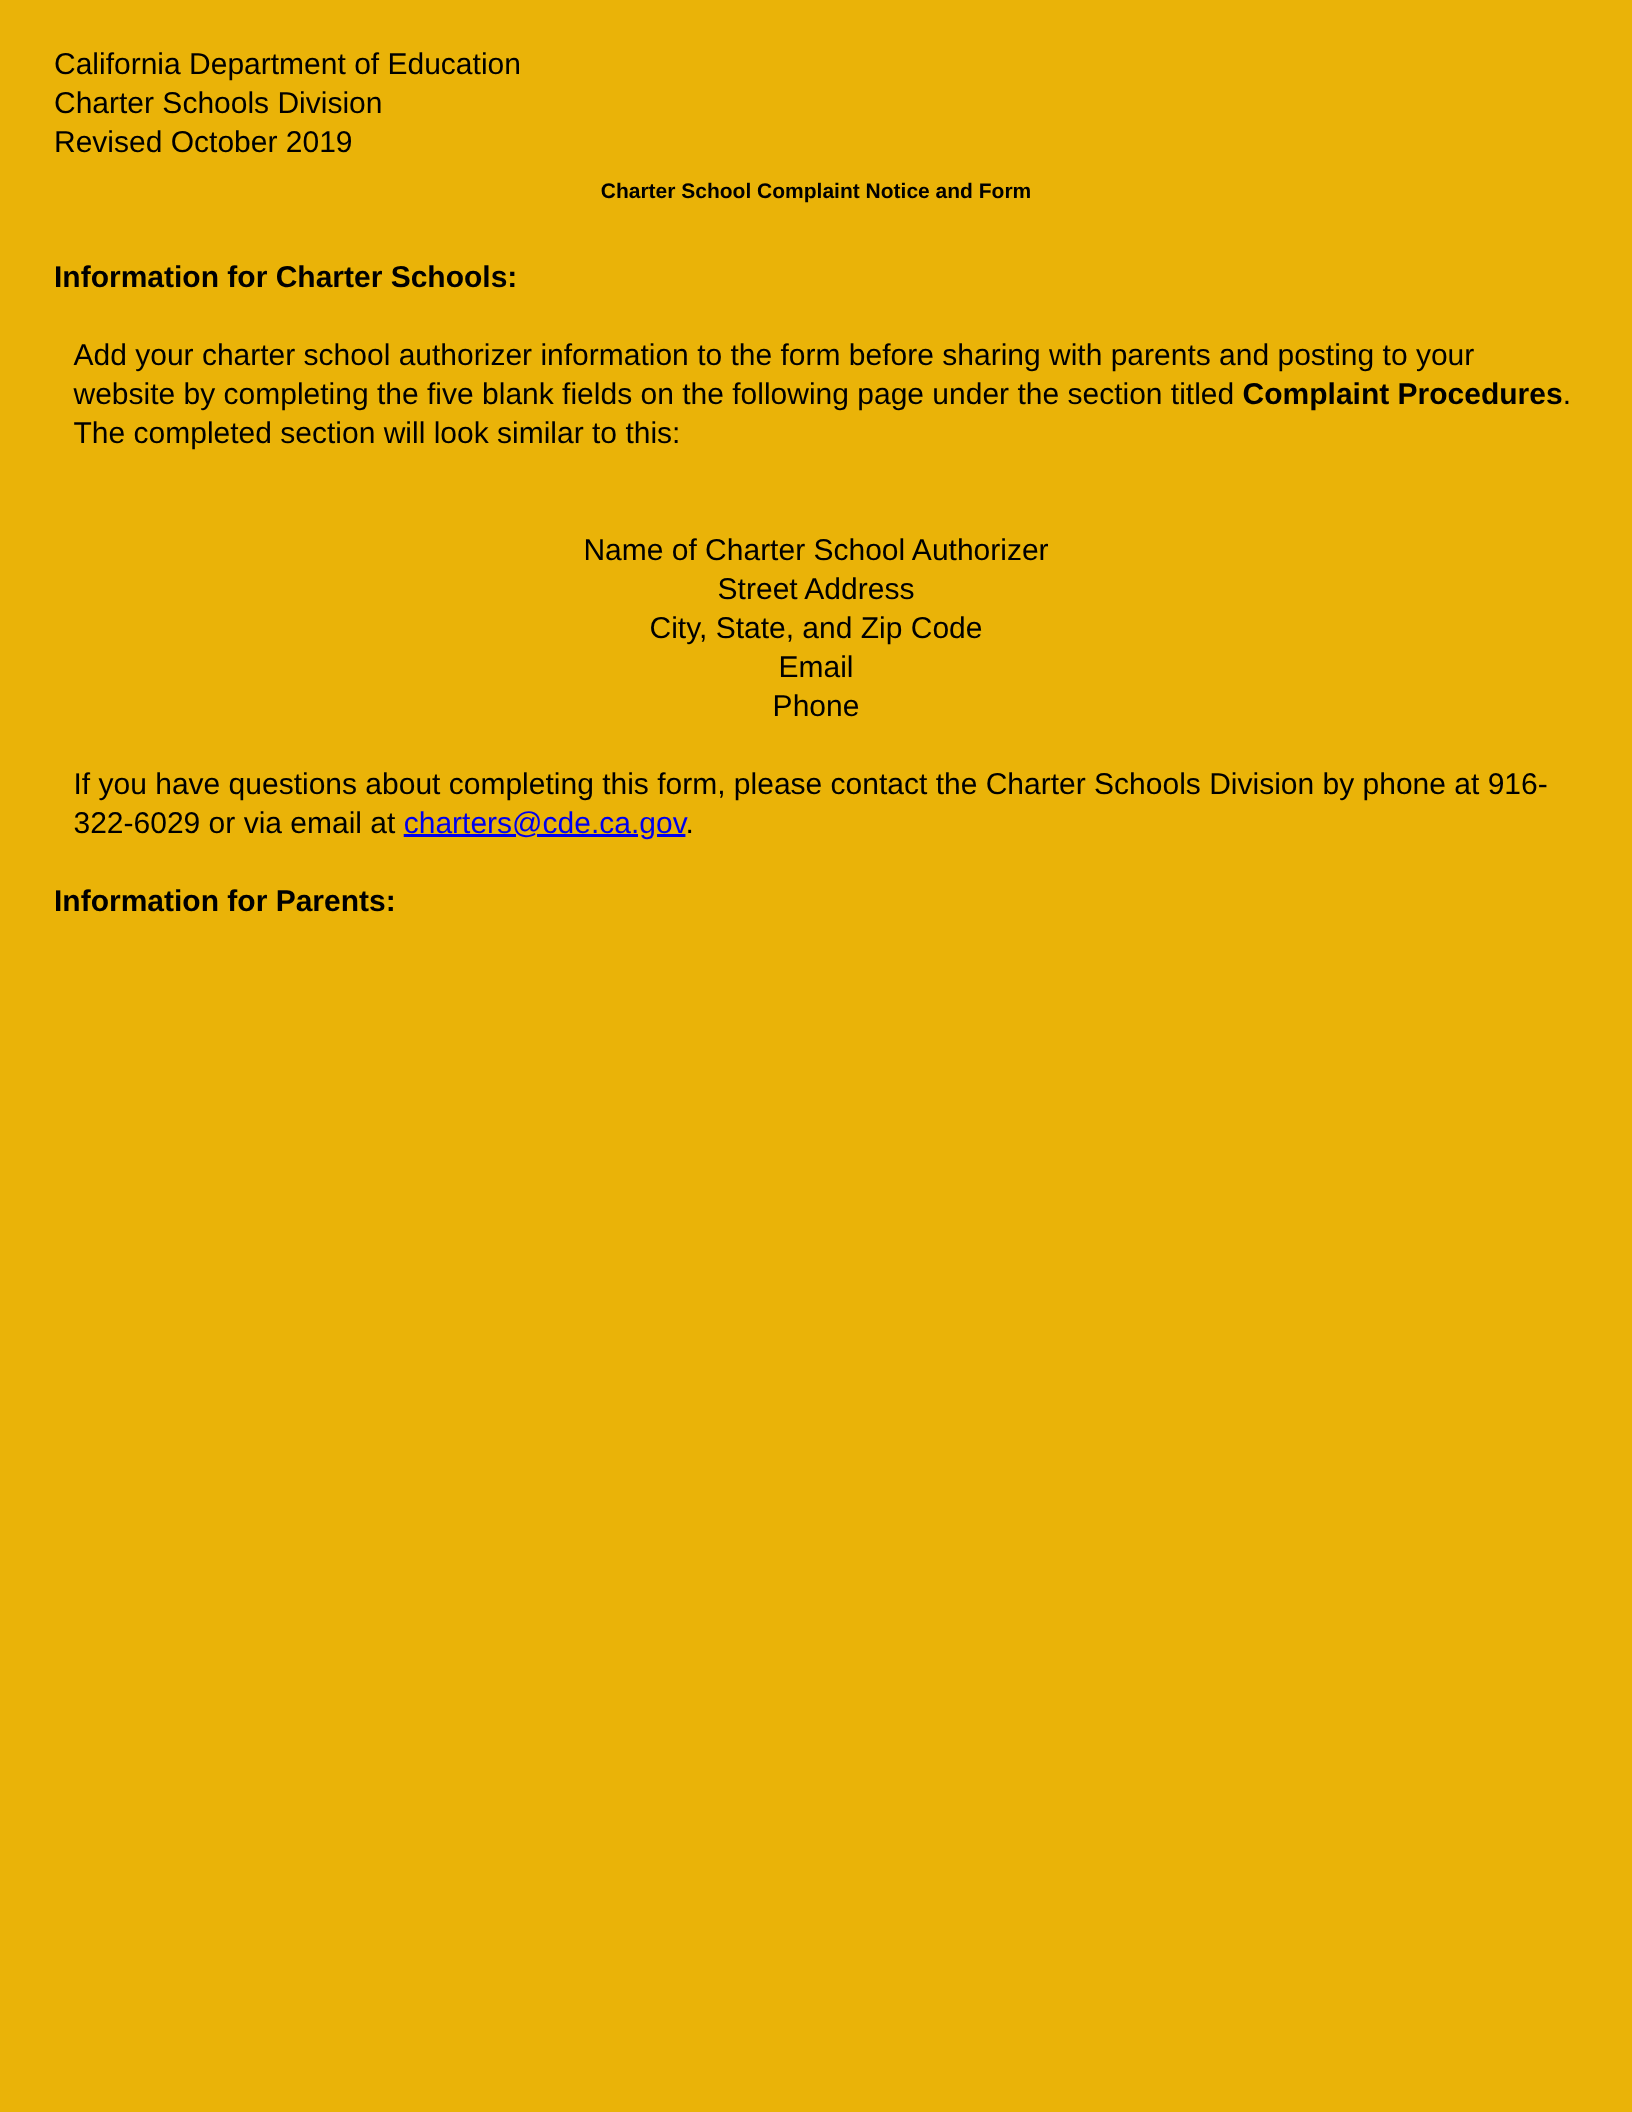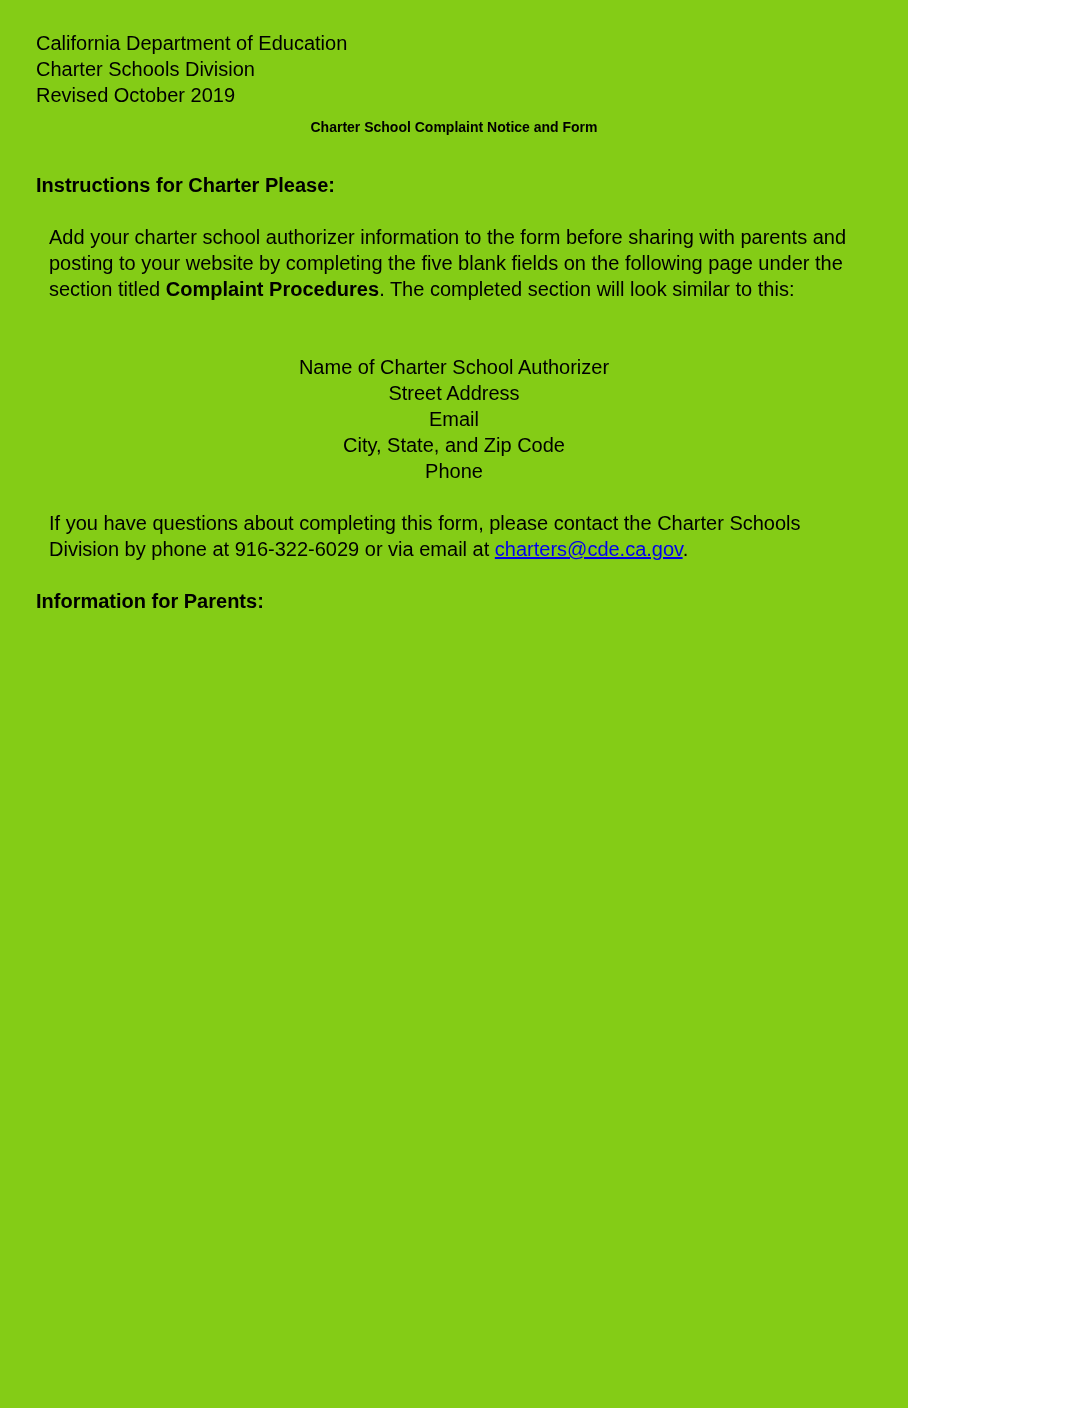--- a/index.html
+++ b/index.html
@@ -2,25 +2,25 @@
 <html><head>
 <meta charset="utf-8">
 <style>
   html, body {
     margin: 0;
     padding: 0;
     background: #ffffff;
   }
   .page {
     position: relative;
-    width: 908px;
+    width: 1088px;
     height: 1408px;
     box-sizing: border-box;
     padding: 30px 36px 0 36px;
-    background: #84cc16;
+    background: #eab308;
     color: #000000;
     font-family: "Liberation Sans", sans-serif;
     font-size: 20px;
     line-height: 26px;
   }
   .header-line {
     margin: 0;
   }
   .doc-title {
     margin: 4px 0 0 0;
@@ -64,29 +64,29 @@
 <div class="page">
 
   <header>
     <div class="header-line">California Department of Education</div>
     <div class="header-line">Charter Schools Division</div>
     <div class="header-line">Revised October 2019</div>
   </header>
 
   <div class="doc-title">Charter School Complaint Notice and Form</div>
 
-  <div class="section-heading first">Instructions for Charter Please:</div>
+  <div class="section-heading first">Information for Charter Schools:</div>
 
   <p class="para"><span>Add your charter school authorizer information to the form before sharing with parents and posting to your website by completing the five blank fields on the following page under the section titled </span><span class="bold-run">Complaint Procedures</span><span>. The completed section will look similar to this:</span></p>
 
   <div class="example-block">
     <div>Name of Charter School Authorizer</div>
     <div>Street Address</div>
+    <div>City, State, and Zip Code</div>
     <div>Email</div>
-    <div>City, State, and Zip Code</div>
     <div>Phone</div>
   </div>
 
   <p class="para"><span>If you have questions about completing this form, please contact the Charter Schools Division by phone at 916-322-6029 or via email at </span><a class="link">charters@cde.ca.gov</a><span>.</span></p>
 
   <div class="section-heading">Information for Parents:</div>
 
 
 </div>
 

